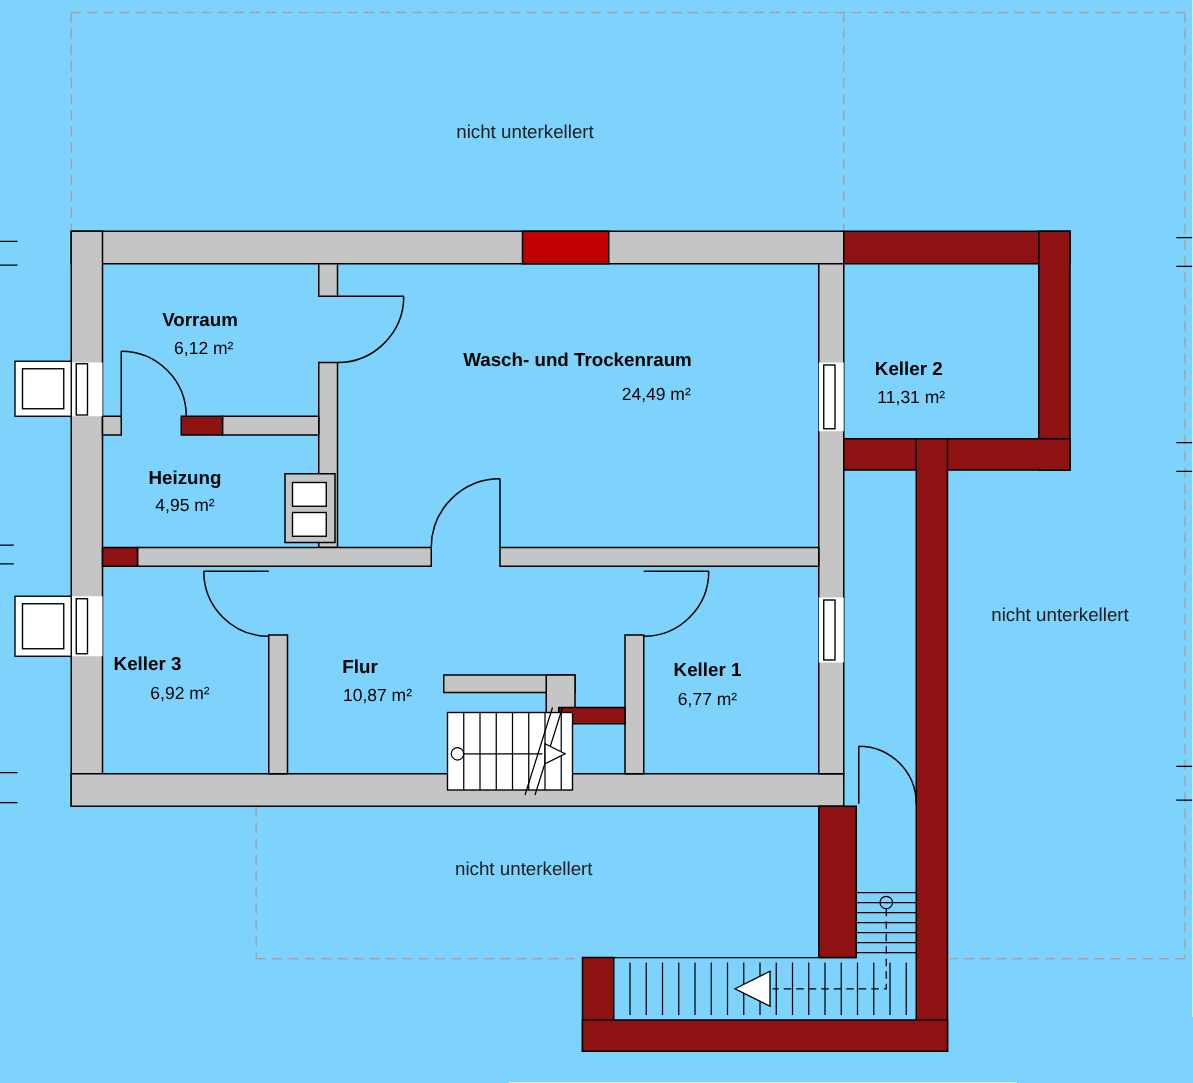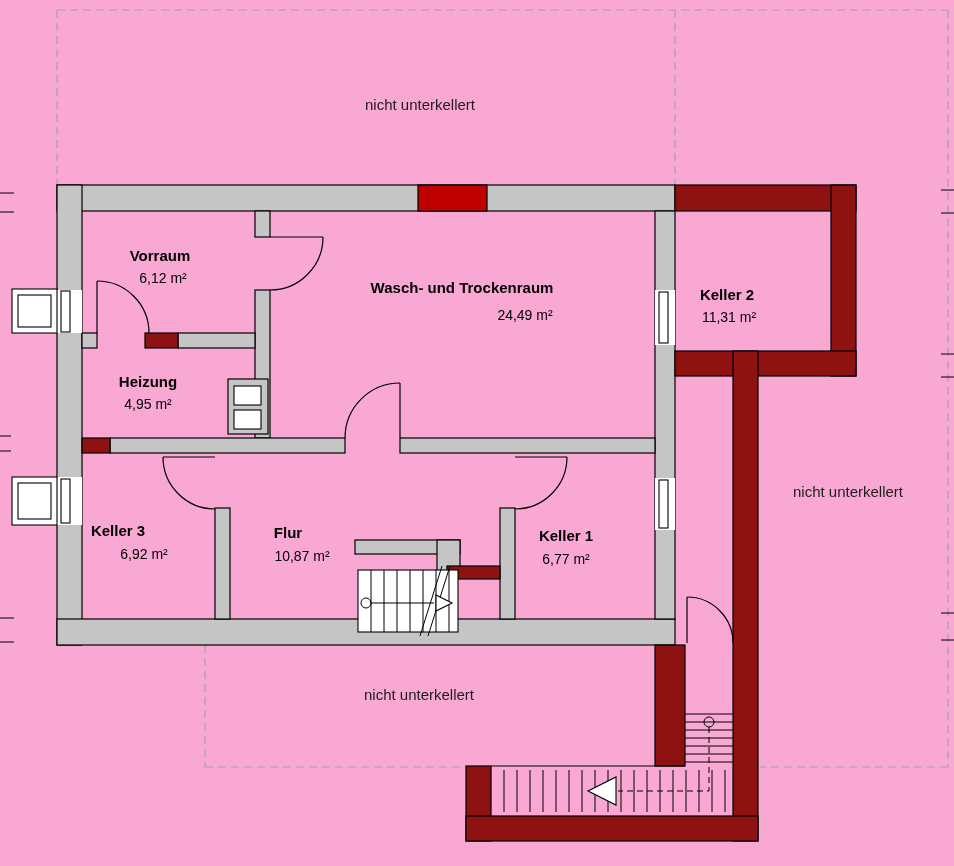--- a/index.html
+++ b/index.html
@@ -1,16 +1,16 @@
 <!DOCTYPE html>
 <html style="--wall_existing: #c5c5c5; --wall_new: #8e1212; --wall_accent: #c00000; --boundary_dash: #a3a3a3; --line: #000000; --background: #ffffff;"><head>
 <meta charset="utf-8">
 <style>
   html,body{margin:0;padding:0;background:#fff;}
-  .canvas{position:relative;width:954px;height:866px;background:#f9a8d4;overflow:hidden;
+  .canvas{position:relative;width:954px;height:866px;background:#7dd3fc;overflow:hidden;
           font-family:"Liberation Sans",sans-serif;}
   svg{position:absolute;left:0;top:0;}
   .wall-e{fill:var(--wall_existing,#c5c5c5);stroke:var(--line,#000);stroke-width:1.2;}
   .wall-n{fill:var(--wall_new,#8e1212);stroke:var(--line,#000);stroke-width:1.2;}
   .wall-a{fill:var(--wall_accent,#c00000);stroke:var(--line,#000);stroke-width:1.2;}
   .punch{fill:#fff;stroke:none;}
   .wf{fill:#fff;stroke:var(--line,#000);stroke-width:1.1;}
   .ln{fill:none;stroke:var(--line,#000);stroke-width:1.2;}
   .thin{fill:none;stroke:var(--line,#000);stroke-width:1;}
   .dash{fill:none;stroke:var(--boundary_dash,#a3a3a3);stroke-width:1.2;stroke-dasharray:8 5;}

